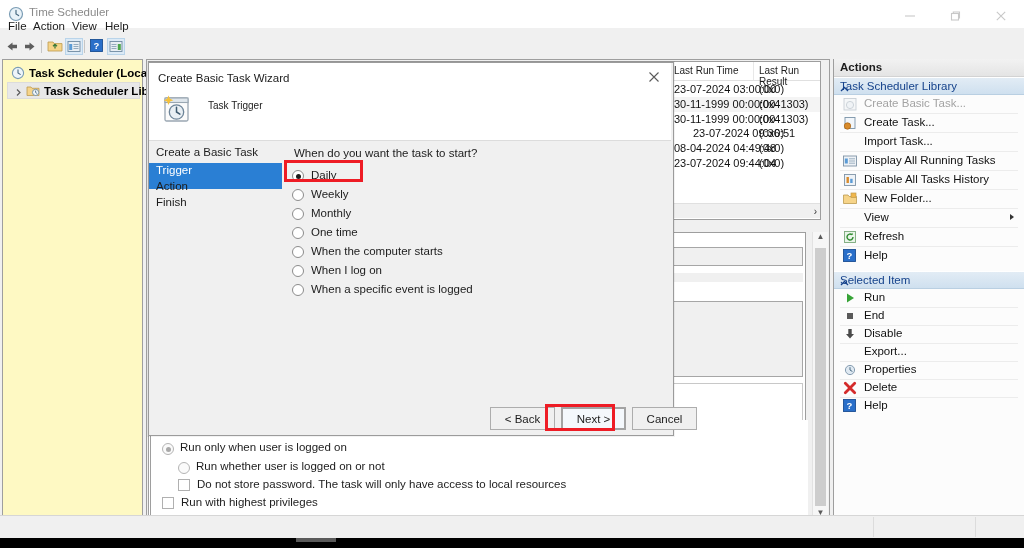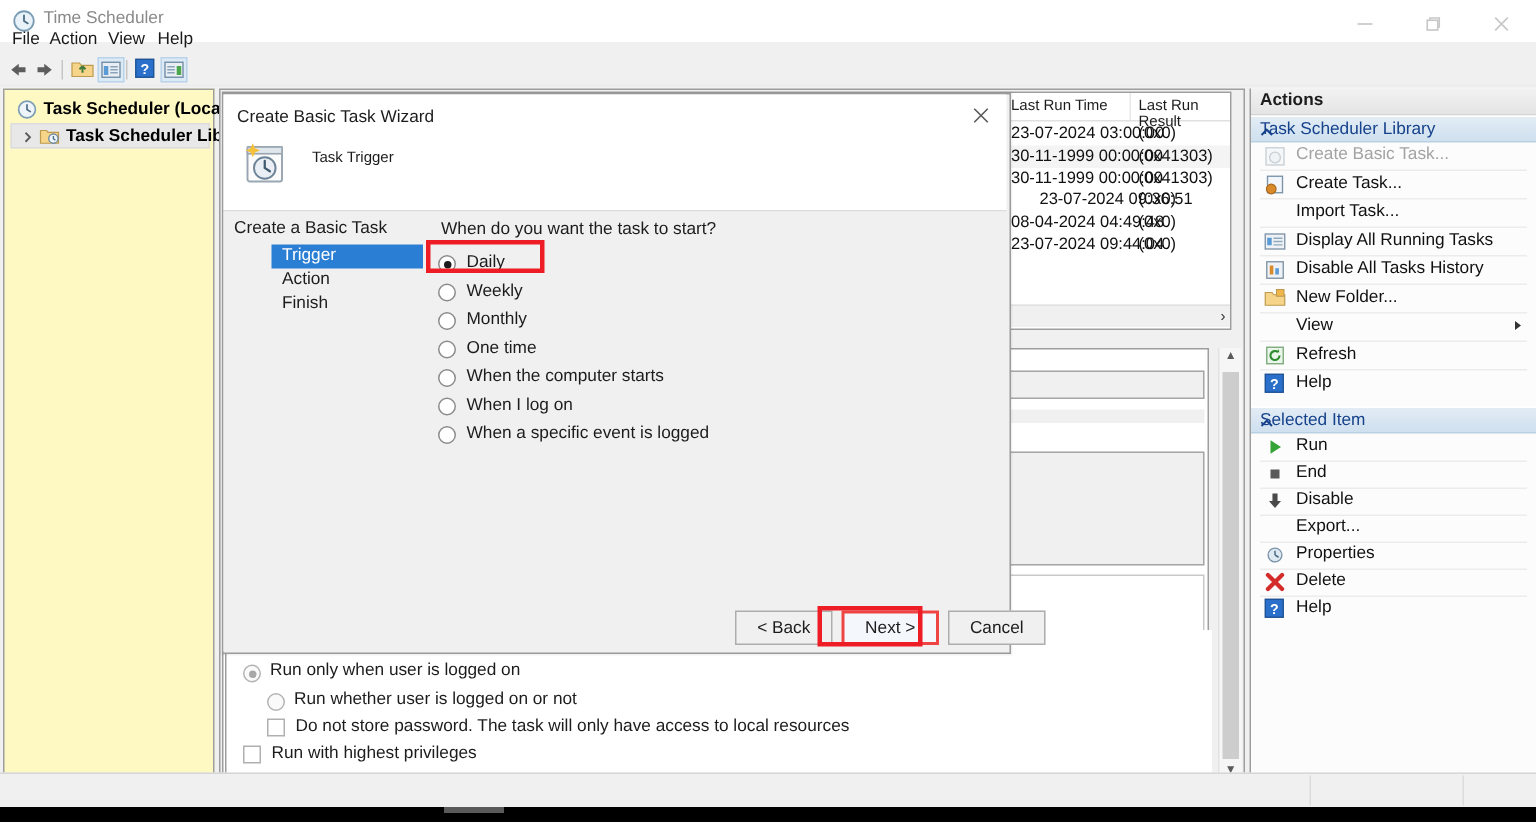--- a/index.html
+++ b/index.html
@@ -99,38 +99,38 @@
   .dlg-top{position:absolute;left:0;top:0;width:522px;height:77px;background:#fff;}
   .dlg-title{position:absolute;left:9px;top:9px;font-size:11.5px;color:#1c1c1c;}
   .dlg-close{position:absolute;right:0;top:0;width:34px;height:26px;cursor:default;}
   .dlg-close svg{position:absolute;left:11px;top:8px;}
   .dlg-hicon{position:absolute;left:11px;top:29px;width:34px;height:34px;}
   .dlg-head{position:absolute;left:59px;top:37px;font-size:10px;color:#1c1c1c;}
   .dlg-sep{position:absolute;left:0;top:77px;width:522px;height:1px;background:#dcdcdc;}
 
   .nav{position:absolute;left:0;top:78px;width:133px;height:293px;background:#f0f0f0;}
   .nav-head{position:absolute;left:7px;top:5px;font-size:11.5px;color:#1c1c1c;}
-  .nav-item{position:absolute;left:0;width:133px;height:16px;cursor:default;margin-left:32px;}
+  .nav-item{position:absolute;left:0;width:133px;height:26px;cursor:default;}
   .nav-item .n-lbl{position:absolute;left:7px;top:1px;font-size:11.5px;color:#1c1c1c;}
   .nav-item.sel{background:#2a7fd4;}
   .nav-item.sel .n-lbl{color:#fff;}
 
   .pane{position:absolute;left:133px;top:78px;width:389px;height:293px;background:#f0f0f0;}
   .q-label{position:absolute;left:12px;top:6px;font-size:11.5px;color:#1c1c1c;}
   .radio-row{position:absolute;left:10px;height:19px;cursor:default;}
   .radio{position:absolute;left:0;top:3px;width:12px;height:12px;border-radius:50%;
          border:1px solid #8c8c8c;background:#fff;box-sizing:border-box;}
   .radio.on::after{content:"";position:absolute;left:2.5px;top:2.5px;width:5px;height:5px;
          border-radius:50%;background:#1c1c1c;}
   .radio-row .r-lbl{position:absolute;left:19px;top:2px;font-size:11.5px;color:#1c1c1c;white-space:nowrap;}
 
   .dlg-btn{position:absolute;height:23px;background:#f0f0f0;border:1px solid #adadad;
            font-size:11.5px;color:#1c1c1c;text-align:center;line-height:22px;cursor:default;
            box-sizing:border-box;}
-  .dlg-btn.focus{border:2px solid #ef4444;line-height:20px;background:#f4f8fc;}
+  .dlg-btn.focus{border:2px solid #a3a3a3;line-height:20px;background:#f4f8fc;}
 
   
   .lower-form{position:absolute;left:150px;top:420px;width:655px;height:96px;background:#fff;}
   .lf-clip{position:absolute;left:10px;top:4px;font-size:11.5px;color:#1c1c1c;
            height:9px;overflow:hidden;}
   .lf-row{position:absolute;height:19px;}
   .lf-row .lf-lbl{position:absolute;top:2px;font-size:11.5px;color:#1c1c1c;white-space:nowrap;}
   .lf-radio{position:absolute;top:4px;width:12px;height:12px;border-radius:50%;
             border:1px solid #b4b4b4;background:#fafafa;box-sizing:border-box;}
   .lf-radio.on::after{content:"";position:absolute;left:2.5px;top:2.5px;width:5px;height:5px;

